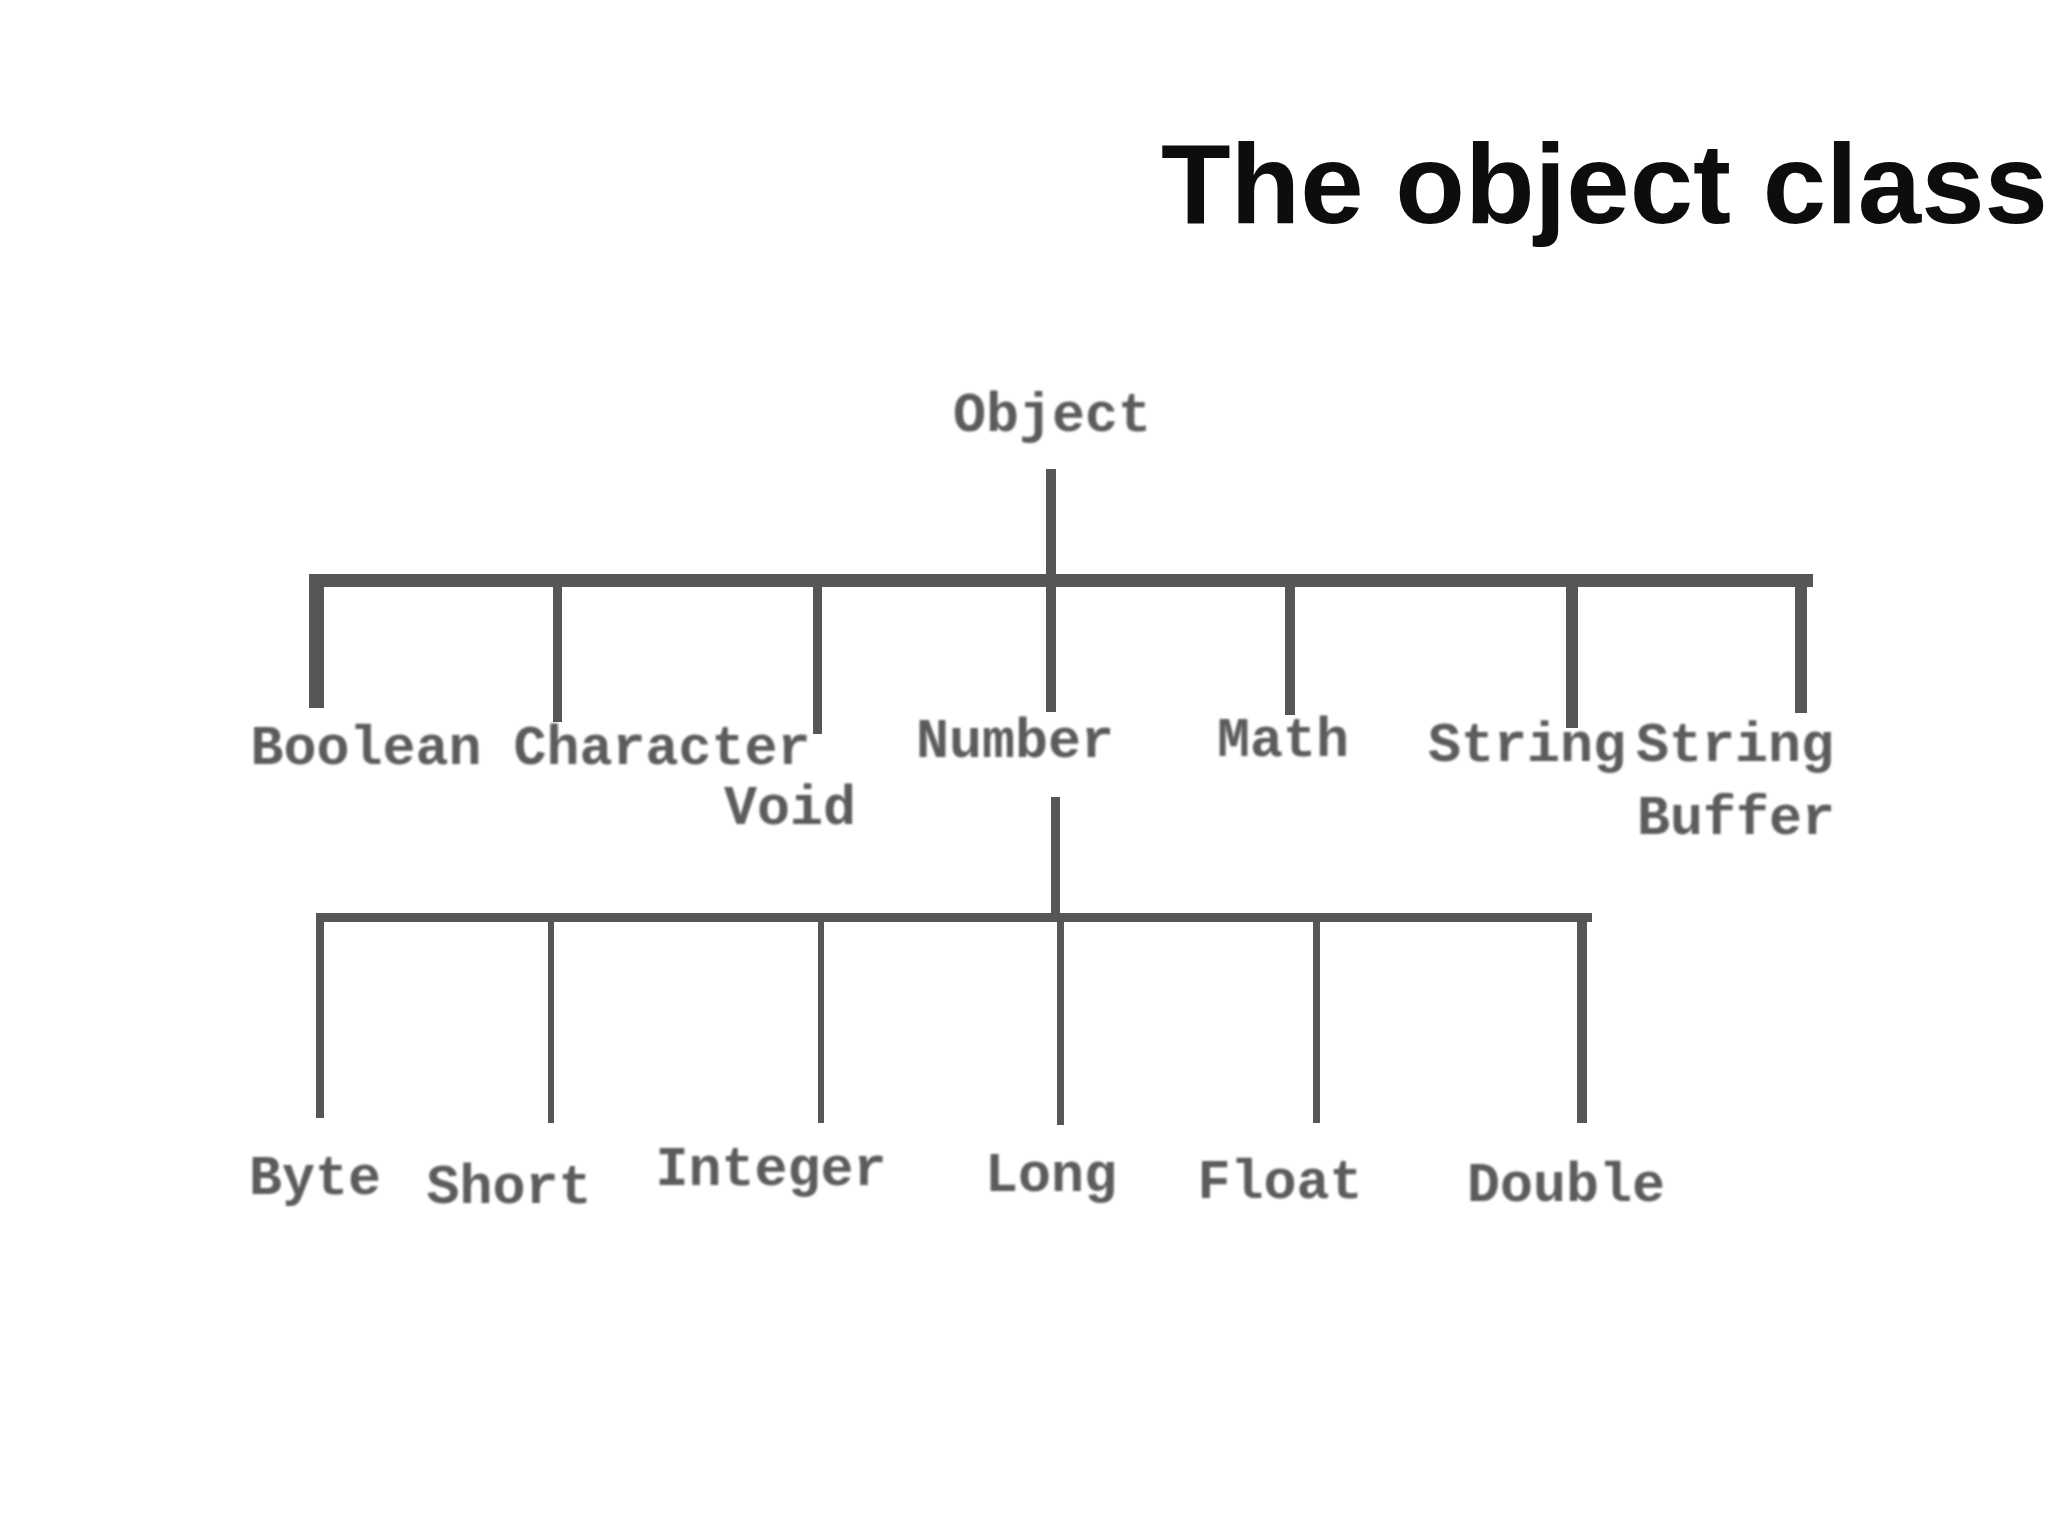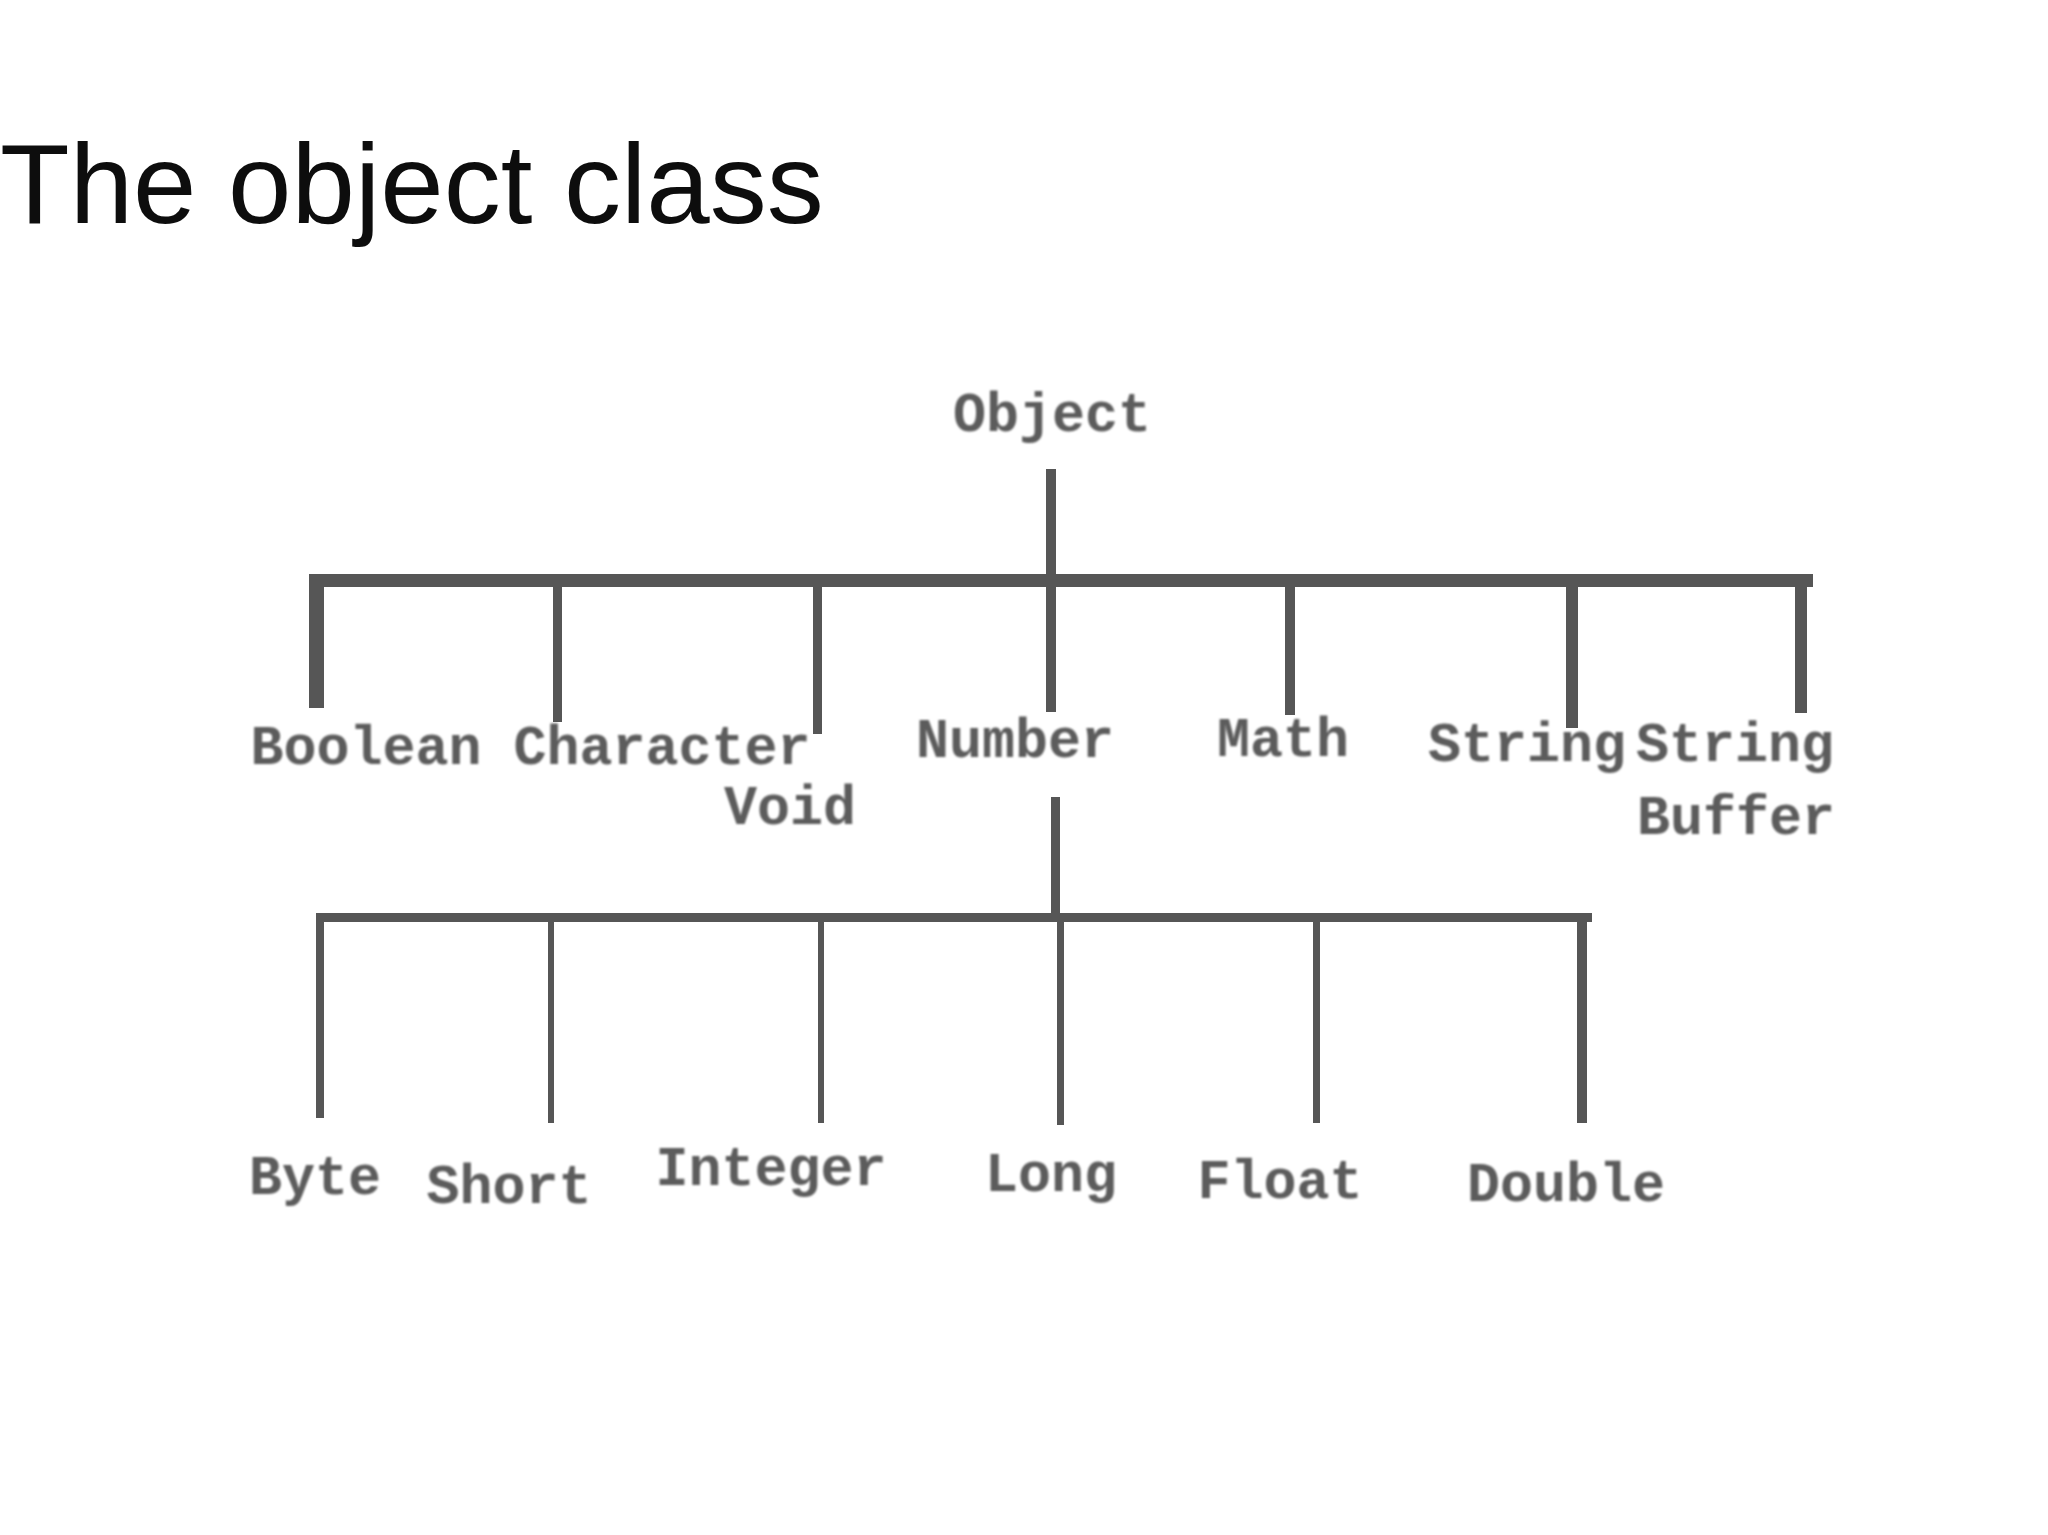--- a/index.html
+++ b/index.html
@@ -14,23 +14,23 @@
     background: #ffffff;
     overflow: hidden;
     font-family: "Liberation Sans", sans-serif;
   }
   .slide-title {
     position: absolute;
     left: 0;
     top: 127px;
     width: 2048px;
     margin: 0;
-    text-align: left;
+    text-align: right;
     font-family: "Liberation Sans", sans-serif;
-    font-weight: normal;
+    font-weight: bold;
     font-size: 114px;
     line-height: 1;
     color: #0d0d0d;
     letter-spacing: 0px;
   }
   .connector {
     position: absolute;
     background: #565656;
     filter: blur(0.4px);
   }

